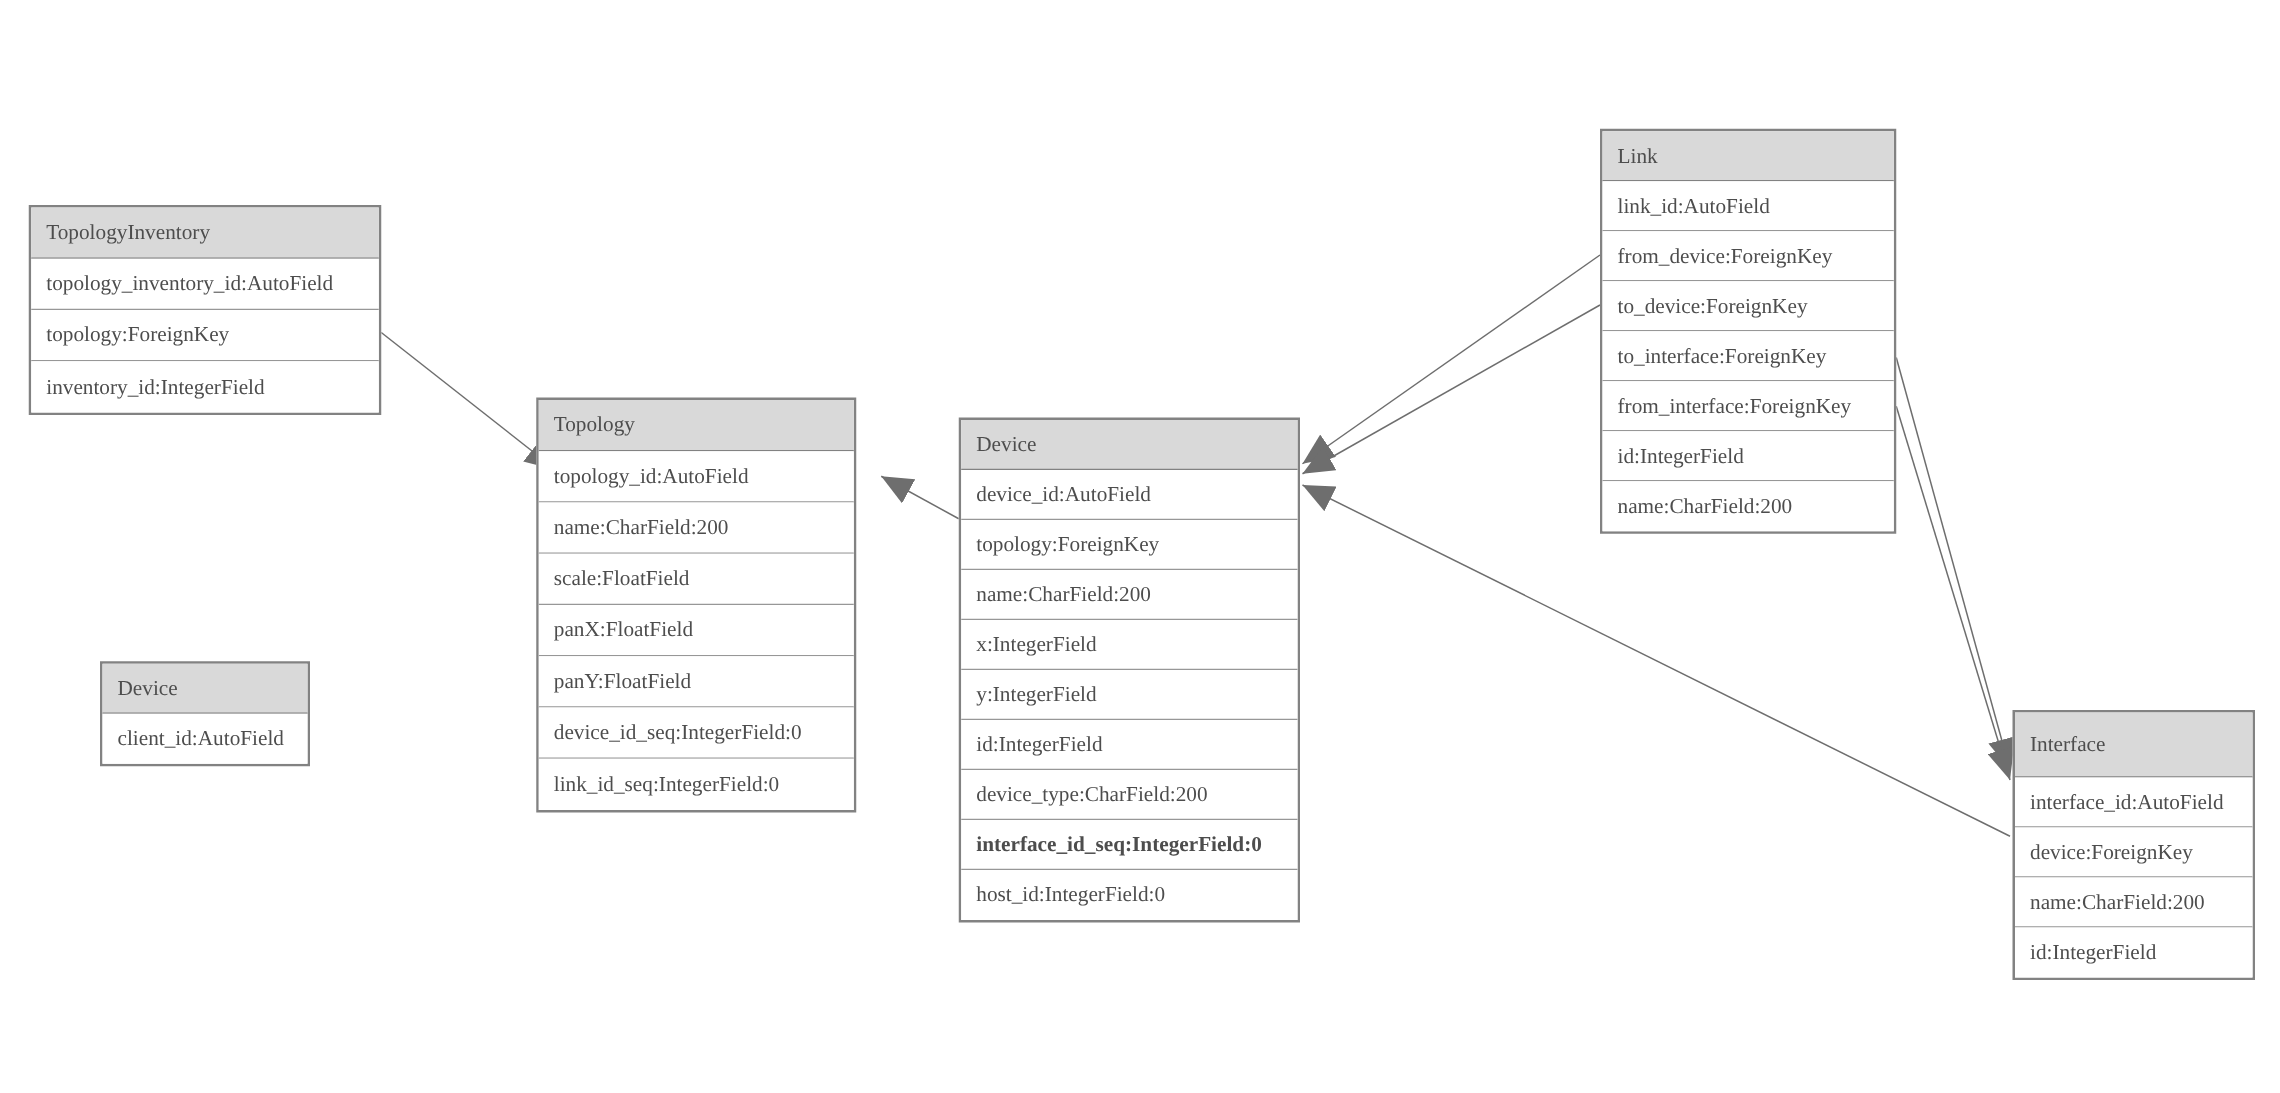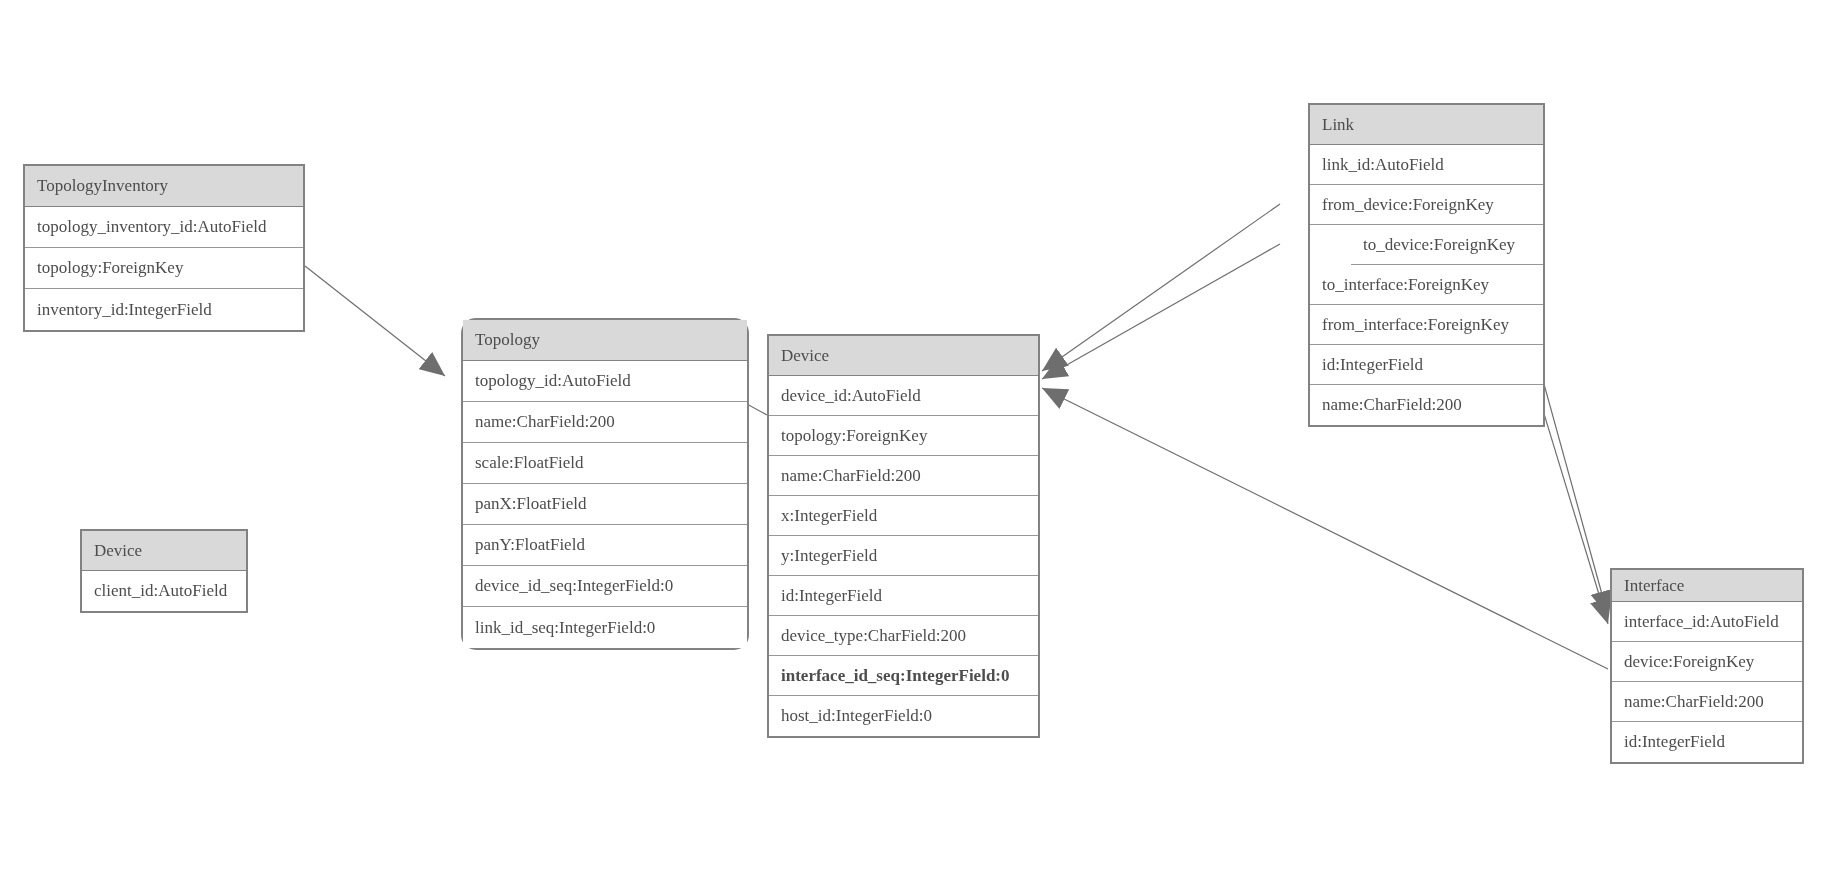--- a/index.html
+++ b/index.html
@@ -77,21 +77,21 @@
         <line x1="1608" y1="669" x2="1042" y2="388" stroke="#6e6e6e" stroke-width="1.2" marker-end="url(#arrowhead)"></line>
       </g>
   </svg>
 
 <div class="entity" style="left: 23px; top: 164px; width: 282px;">
       <div class="entity-header" style="height: 41px;">TopologyInventory</div>
       <div class="entity-row" style="height: 41px;">topology_inventory_id:AutoField</div>
       <div class="entity-row" style="height: 41px;">topology:ForeignKey</div>
       <div class="entity-row" style="height: 41px;">inventory_id:IntegerField</div>
     </div>
-    <div class="entity" style="left: 461px; top: 318px; width: 288px; border-radius: 15px;">
+    <div class="entity" style="left: 429px; top: 318px; width: 256px;">
       <div class="entity-header" style="height: 41px;">Topology</div>
       <div class="entity-row" style="height: 41px;">topology_id:AutoField</div>
       <div class="entity-row" style="height: 41px;">name:CharField:200</div>
       <div class="entity-row" style="height: 41px;">scale:FloatField</div>
       <div class="entity-row" style="height: 41px;">panX:FloatField</div>
       <div class="entity-row" style="height: 41px;">panY:FloatField</div>
       <div class="entity-row" style="height: 41px;">device_id_seq:IntegerField:0</div>
       <div class="entity-row" style="height: 41px;">link_id_seq:IntegerField:0</div>
     </div>
     <div class="entity" style="left: 80px; top: 529px; width: 168px;">
@@ -103,30 +103,30 @@
       <div class="entity-row" style="height: 40px;">device_id:AutoField</div>
       <div class="entity-row" style="height: 40px;">topology:ForeignKey</div>
       <div class="entity-row" style="height: 40px;">name:CharField:200</div>
       <div class="entity-row" style="height: 40px;">x:IntegerField</div>
       <div class="entity-row" style="height: 40px;">y:IntegerField</div>
       <div class="entity-row" style="height: 40px;">id:IntegerField</div>
       <div class="entity-row" style="height: 40px;">device_type:CharField:200</div>
       <div class="entity-row" style="height: 40px; font-weight: bold;">interface_id_seq:IntegerField:0</div>
       <div class="entity-row" style="height: 40px;">host_id:IntegerField:0</div>
     </div>
-    <div class="entity" style="left: 1308px; top: 103px; width: 237px;">
+    <div class="entity" style="left: 1280px; top: 103px; width: 237px;">
       <div class="entity-header" style="height: 40px;">Link</div>
       <div class="entity-row" style="height: 40px;">link_id:AutoField</div>
       <div class="entity-row" style="height: 40px;">from_device:ForeignKey</div>
-      <div class="entity-row" style="height: 40px; margin-left: 41px;">to_device:ForeignKey</div>
+      <div class="entity-row" style="height: 40px;">to_device:ForeignKey</div>
       <div class="entity-row" style="height: 40px;">to_interface:ForeignKey</div>
       <div class="entity-row" style="height: 40px;">from_interface:ForeignKey</div>
       <div class="entity-row" style="height: 40px;">id:IntegerField</div>
       <div class="entity-row" style="height: 40px;">name:CharField:200</div>
     </div>
     <div class="entity" style="left: 1610px; top: 568px; width: 194px;">
-      <div class="entity-header" style="height: 32px; text-align: right;">Interface</div>
+      <div class="entity-header" style="height: 52px; text-align: right;">Interface</div>
       <div class="entity-row" style="height: 40px;">interface_id:AutoField</div>
       <div class="entity-row" style="height: 40px;">device:ForeignKey</div>
       <div class="entity-row" style="height: 40px;">name:CharField:200</div>
       <div class="entity-row" style="height: 40px;">id:IntegerField</div>
     </div>
   </div>
 
 </body></html>

